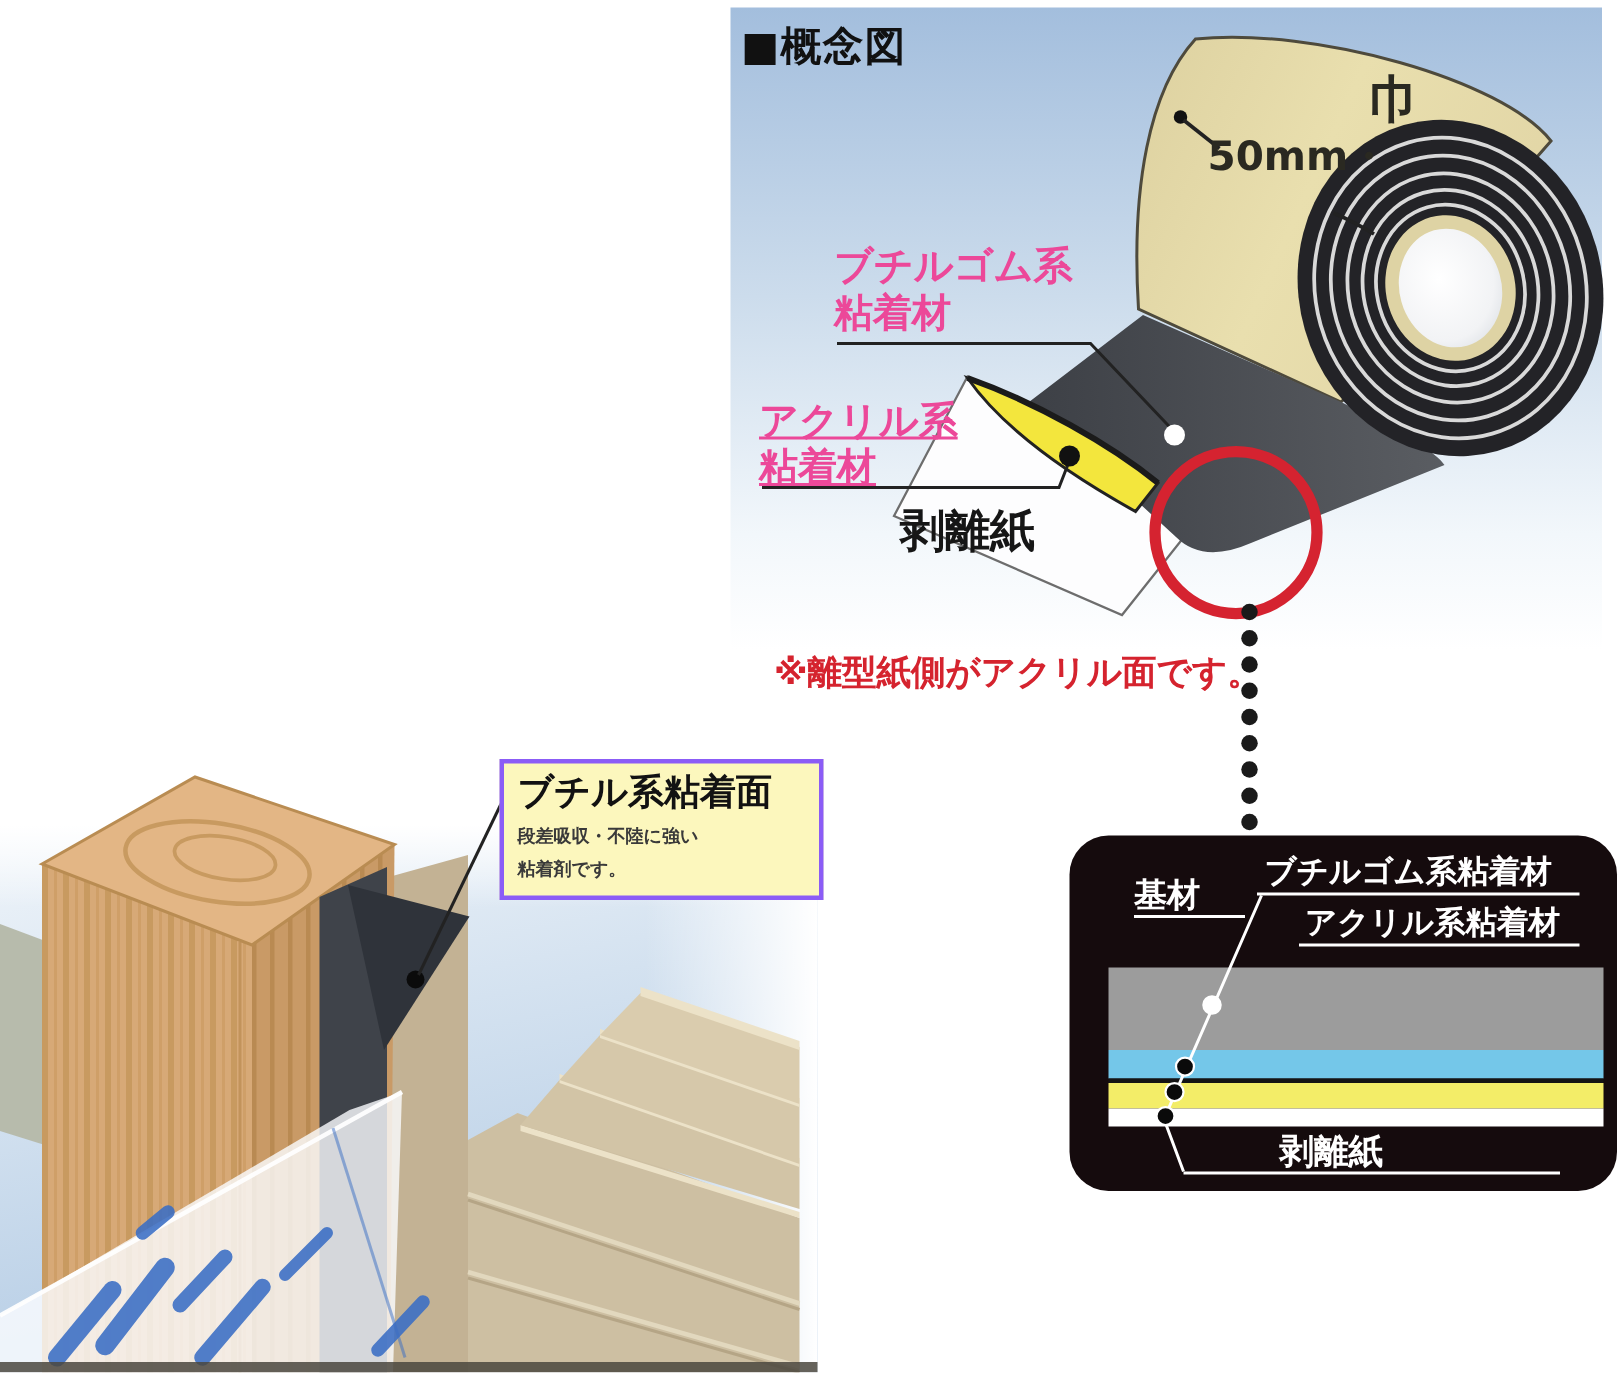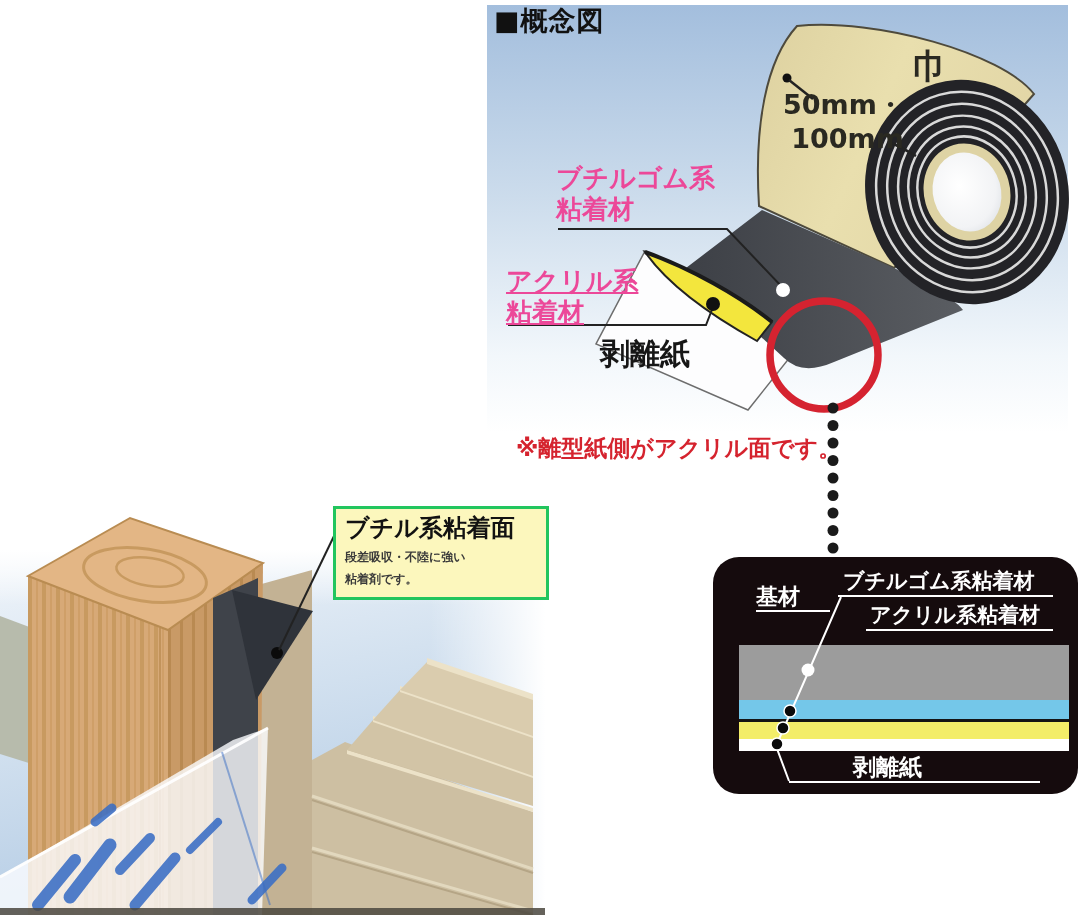--- a/index.html
+++ b/index.html
@@ -6,21 +6,21 @@
   #stage{position:relative;width:1080px;height:915px;overflow:hidden;background:#ffffff;
          font-family:"DejaVu Sans","Liberation Sans",sans-serif;}
   #art{position:absolute;left:0;top:0;z-index:1;}
   .txt{position:absolute;z-index:2;white-space:nowrap;}
   .t-title{font-size:27px;font-weight:800;color:#111;letter-spacing:1px;}
   .t-width{font-size:34px;font-weight:800;color:#2a2921;}
   .t-sizes{font-size:27px;font-weight:800;color:#2a2921;line-height:34px;}
   .t-lbl{font-size:26px;font-weight:800;color:#ec4899;line-height:31px;}
   .t-release{font-size:30px;font-weight:800;color:#161616;}
   .t-note{font-size:23px;font-weight:800;}
-  .infobox{position:absolute;z-index:2;background:#fcf7bd;border:3px solid #22c55e;
+  .infobox{position:absolute;z-index:2;background:#fcf7bd;border:3px solid #8b5cf6;
            padding:5px 9px 7px 9px;width:192px;}
   .infobox .ib-title{font-size:24px;font-weight:800;color:#121212;line-height:28px;}
   .infobox .ib-body{font-size:12px;font-weight:700;color:#3a3a3a;line-height:22px;margin-top:4px;}
   .cs-lbl{color:#ffffff;font-weight:700;z-index:2;}
   .cs-base{font-size:22px;text-align:center;}
   .cs-small{font-size:21px;}
   .cs-release{font-size:23px;}
   .blk{display:block;}
 </style>
 </head>
@@ -197,26 +197,25 @@
       <line x1="789" y1="782" x2="1040" y2="782"></line>
     </g>
     <polyline points="841,597 776,746 789,781" fill="none" stroke="#ffffff" stroke-width="2"></polyline>
     <circle cx="808" cy="670" r="6.5" fill="#ffffff"></circle>
     <circle cx="790" cy="711" r="6" fill="#0a0a0a" stroke="#ffffff" stroke-width="1.5"></circle>
     <circle cx="783" cy="728" r="6" fill="#0a0a0a" stroke="#ffffff" stroke-width="1.5"></circle>
     <circle cx="777" cy="744" r="6" fill="#0a0a0a" stroke="#ffffff" stroke-width="1.5"></circle>
   </g>
 </svg>
 
-<div class="txt t-title" style="left:494px;top:3px;">■概念図</div>
+<div class="txt t-title" style="left:494px;top:13px;">■概念図</div>
 
 <div class="txt t-width" style="left:913px;top:44px;">巾</div>
-<div class="txt t-sizes" style="left:783px;top:88px;text-align:right;">
+<div class="txt t-sizes" style="left:805px;top:88px;">
   <span class="blk">50mm・</span>
-  <span class="blk">100mm</span>
 </div>
 
 <div class="txt t-lbl" style="left:556px;top:163px;">
   <span class="blk">ブチルゴム系</span>
   <span class="blk">粘着材</span>
 </div>
 
 <div class="txt t-lbl" style="left:506px;top:266px;text-decoration:underline;">
   <span class="blk">アクリル系</span>
   <span class="blk">粘着材</span>

